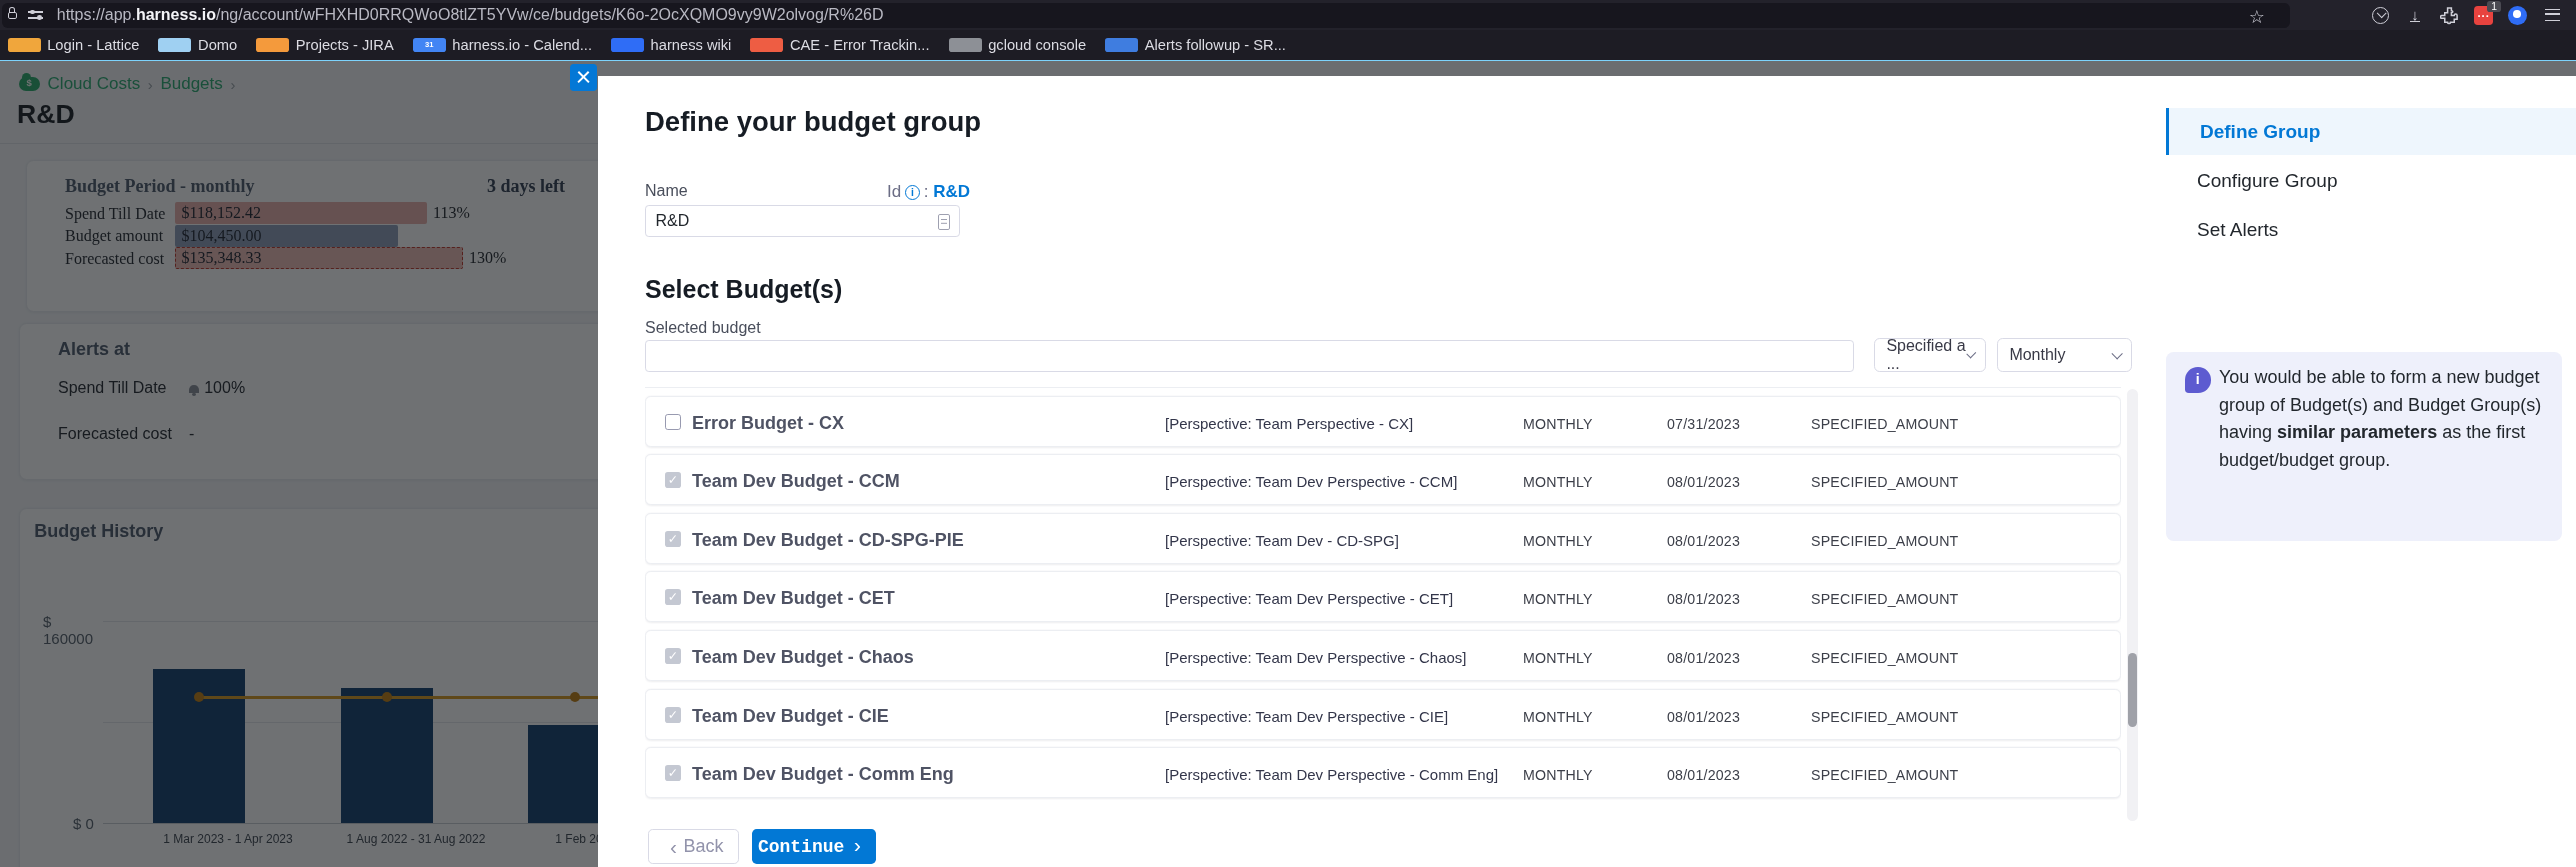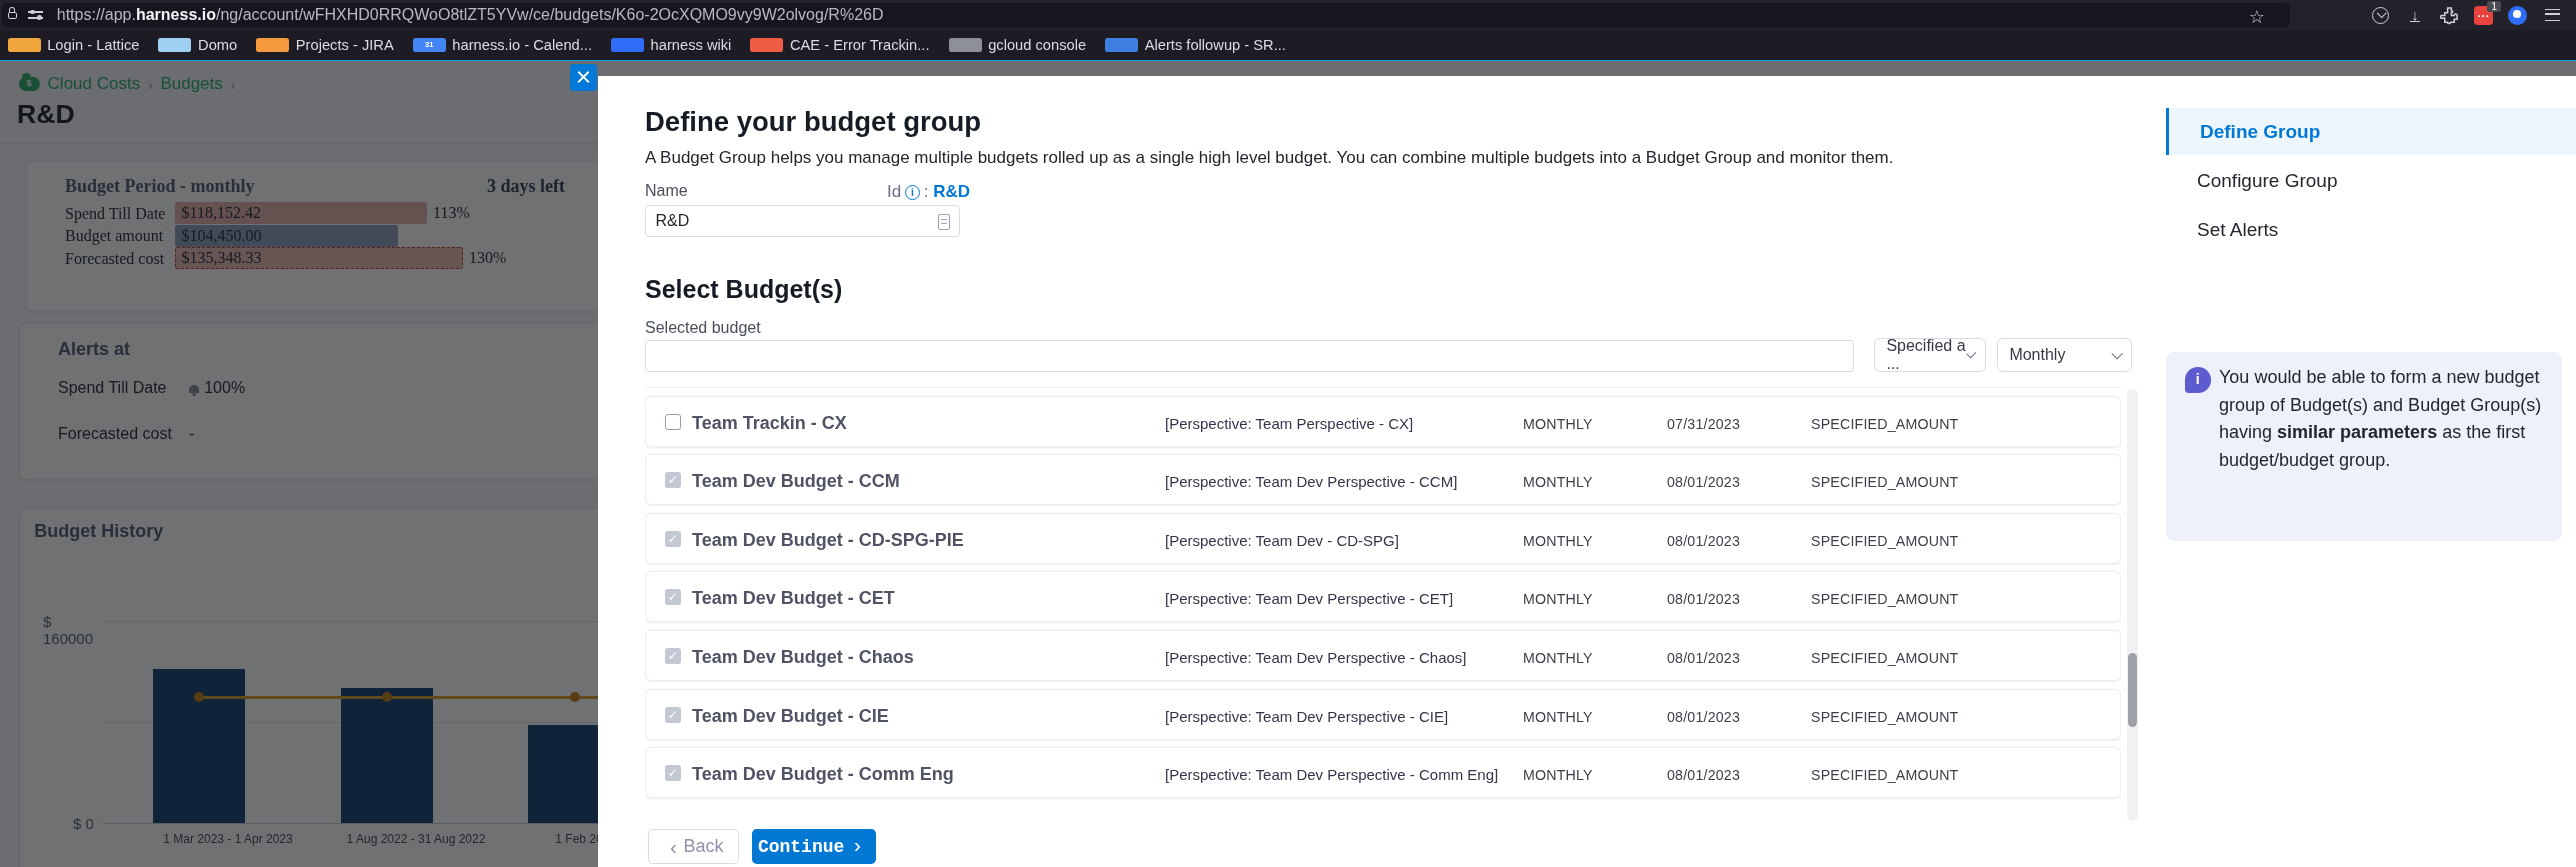--- a/index.html
+++ b/index.html
@@ -1,17 +1,17 @@
 <!DOCTYPE html>
 <html style="font-size:15px"><head>
 <meta charset="utf-8">
 <style>
   * { margin:0; padding:0; box-sizing:border-box; }
   body { font-family:"Liberation Sans", sans-serif; background:#000; }
-  #screen { position:relative; width:2576px; height:868px; overflow:hidden; background:#0ea5e9; }
+  #screen { position:relative; width:2576px; height:868px; overflow:hidden; background:#7dd3fc; }
 
   
   .urlrow { position:absolute; left:0; top:0; width:2576px; height:30px; background:#23222b; }
   .urlfield { position:absolute; left:1.9px; top:2.8px; width:2288px; height:25px; background:#17161e; border-radius:5.7px; display:flex; align-items:center; }
   .lock-ico { width:9.5px; height:7.6px; border:1.9px solid #cfcfd8; border-radius:1.9px; margin-left:5.7px; position:relative; }
   .lock-ico:before { content:""; position:absolute; left:0.9px; top:-5.7px; width:3.8px; height:4.7px; border:1.9px solid #cfcfd8; border-bottom:none; border-radius:2.8px 2.8px 0 0; }
   .sliders-ico { margin-left:11.4px; width:15px; height:11.4px; position:relative; }
   .sliders-ico i { position:absolute; left:0; width:15px; height:1.9px; background:#cfcfd8; display:block; }
   .sliders-ico i:nth-child(1){ top:1.9px; } .sliders-ico i:nth-child(2){ top:7.6px; }
   .sliders-ico i:nth-child(1):after { content:""; position:absolute; left:1.9px; top:-1.9px; width:4.7px; height:4.7px; border-radius:50%; background:#cfcfd8; }
@@ -242,21 +242,20 @@
   </div>
 
   <div class="dim"></div>
 
   <div class="closebtn">
       <i></i>
       <i></i>
     </div>
   <div class="modal">
     <div class="mtitle">Define your budget group</div>
-    <div class="mdesc">A Budget Group helps you manage multiple budgets rolled up as a single high level budget. You can combine multiple budgets into a Budget Group and monitor them.</div>
 
     <div class="flabel" style="position:absolute; left:47px; top:106px;">Name</div>
     <div class="idrow">
       <span>Id</span>
       <span class="info-i">i</span>
       <span>:</span>&nbsp;
       <span class="idlink">R&amp;D</span>
     </div>
     <input class="tinput" style="left: 47px; top: 129px; width: 315px; height: 32px;" value="R&amp;D">
     <span class="edit-ico" style="left:340px; top:138px;"></span>
@@ -269,21 +268,21 @@
         <span class="chev"></span>
       </div>
     <div class="dd" style="left:1399px; top:262px; width:135px;">
         <span>Monthly</span>
         <span class="chev"></span>
       </div>
 
     <div class="listvp" id="budget-list">
   <div class="brow">
     <span class="cb off"></span>
-    <span class="bname">Team Trackin - CX</span>
+    <span class="bname">Error Budget - CX</span>
     <span class="bpersp">[Perspective: Team Perspective - CX]</span>
     <span class="bmeta" style="left:877px;">MONTHLY</span>
     <span class="bmeta" style="left:1021px;">07/31/2023</span>
     <span class="bmeta" style="left:1165px;">SPECIFIED_AMOUNT</span>
   </div>
 
   <div class="brow">
     <span class="cb on">✓</span>
     <span class="bname">Team Dev Budget - CCM</span>
     <span class="bpersp">[Perspective: Team Dev Perspective - CCM]</span>

